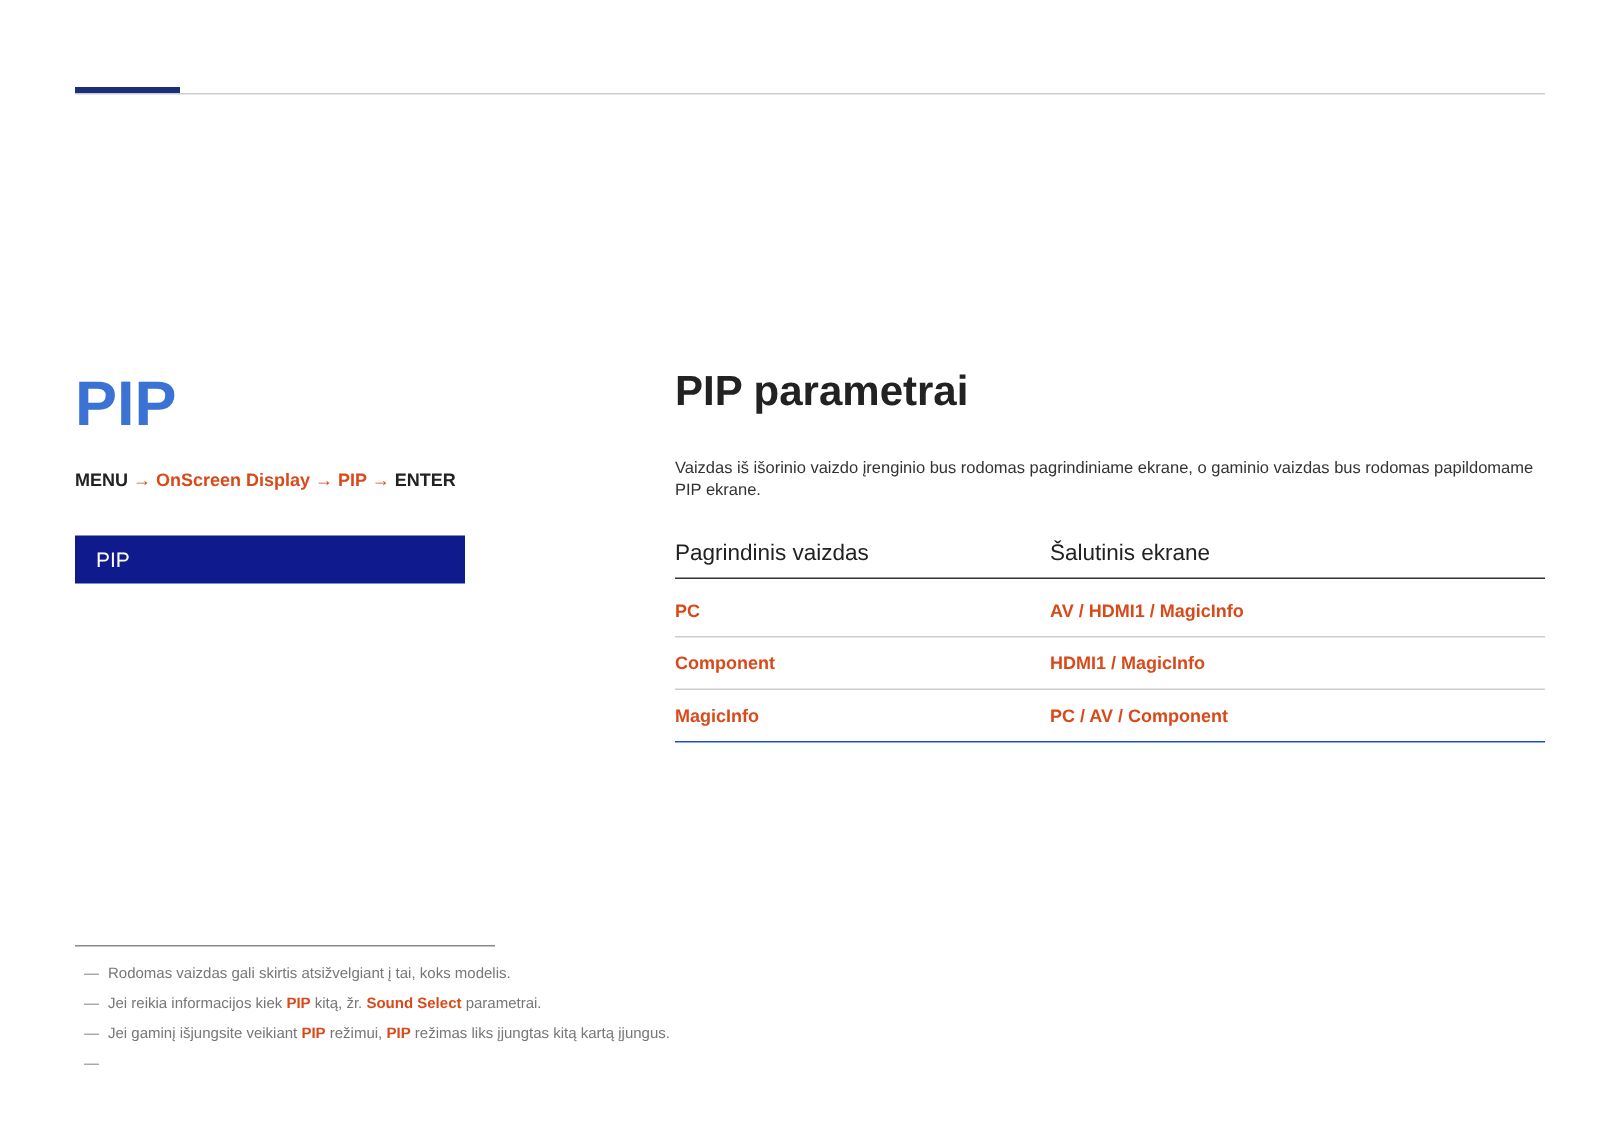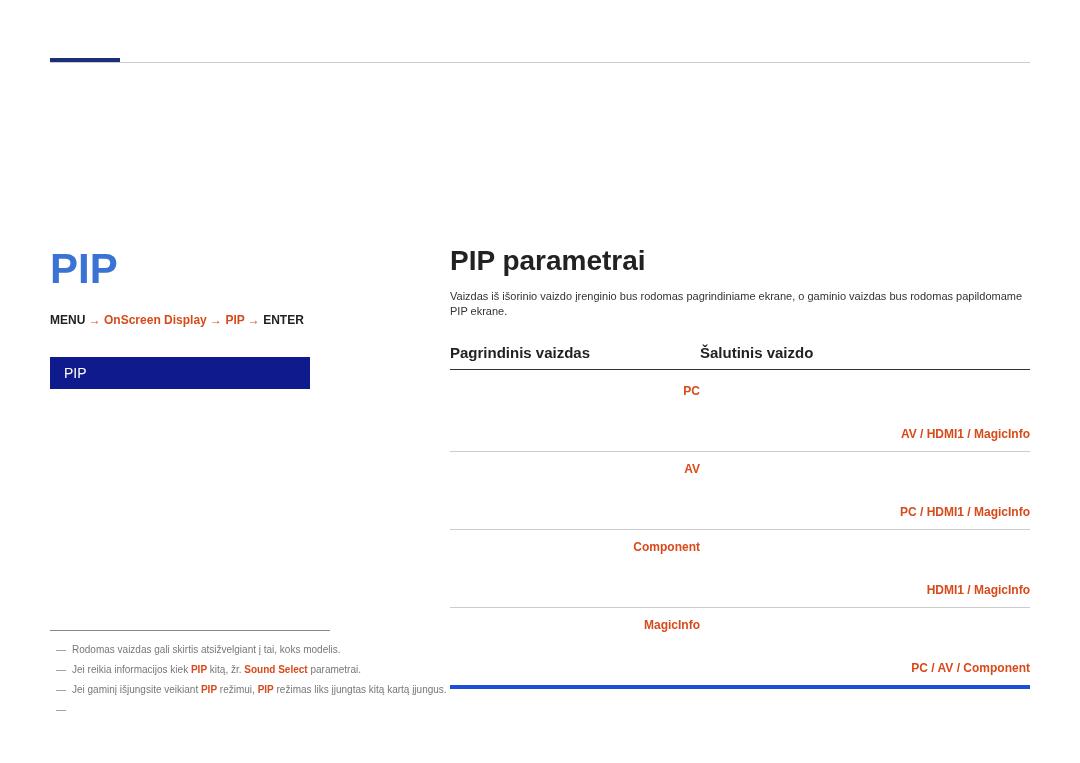--- a/index.html
+++ b/index.html
@@ -64,60 +64,59 @@
       color: #fff;
       padding: 8px 14px;
       font-size: 14px;
       width: 260px;
       font-weight: 500;
     }
     .right-heading {
       font-size: 28px;
       font-weight: 600;
       color: #222;
-      margin-bottom: 12px;
+      margin-bottom: 28px;
     }
     .right-desc {
       font-size: 11px;
       color: #333;
       margin-bottom: 24px;
       line-height: 1.4;
     }
     .table-wrap {
       width: 100%;
     }
     .th-row {
       display: flex;
       border-bottom: 1px solid #333;
       padding-bottom: 8px;
       margin-bottom: 4px;
     }
     .th-cell {
       font-size: 15px;
-      font-weight: 700;
+      font-weight: 400;
       color: #222;
     }
     .th-cell.left { width: 250px; }
     .th-cell.right { flex: 1; }
     .tr-row {
       display: flex;
       border-bottom: 1px solid #ccc;
       padding: 10px 0;
-      text-align: right;
     }
     .tr-row:last-child {
-      border-bottom: 4px solid #1d4ed8;
+      border-bottom: 1px solid #1d4ed8;
     }
     .tr-cell {
       font-size: 12px;
       font-weight: bold;
       color: #d84a1a;
     }
     .tr-cell.left { width: 250px; }
-    .tr-cell.right { flex: 1; margin-top: 43px; }
+    .tr-cell.right { flex: 1; }
     .footnotes {
       position: absolute;
       bottom: 40px;
       left: 50px;
       right: 50px;
     }
     .footnote-rule {
       width: 280px;
       height: 1px;
       background: #888;
@@ -158,31 +157,27 @@
     <div class="pip-box">PIP</div>
   </div>
 
   <div class="right-col">
     <div class="right-heading">PIP parametrai</div>
     <div class="right-desc">Vaizdas iš išorinio vaizdo įrenginio bus rodomas pagrindiniame ekrane, o gaminio vaizdas bus rodomas papildomame PIP ekrane.</div>
 
     <div class="table-wrap">
       <div class="th-row">
         <div class="th-cell left">Pagrindinis vaizdas</div>
-        <div class="th-cell right">Šalutinis vaizdo</div>
+        <div class="th-cell right">Šalutinis ekrane</div>
       </div>
       <div class="tr-row">
         <div class="tr-cell left">PC</div>
         <div class="tr-cell right">AV / HDMI1 / MagicInfo</div>
       </div>
       <div class="tr-row">
-        <div class="tr-cell left">AV</div>
-        <div class="tr-cell right">PC / HDMI1 / MagicInfo</div>
-      </div>
-      <div class="tr-row">
         <div class="tr-cell left">Component</div>
         <div class="tr-cell right">HDMI1 / MagicInfo</div>
       </div>
       <div class="tr-row">
         <div class="tr-cell left">MagicInfo</div>
         <div class="tr-cell right">PC / AV / Component</div>
       </div>
     </div>
   </div>
 

